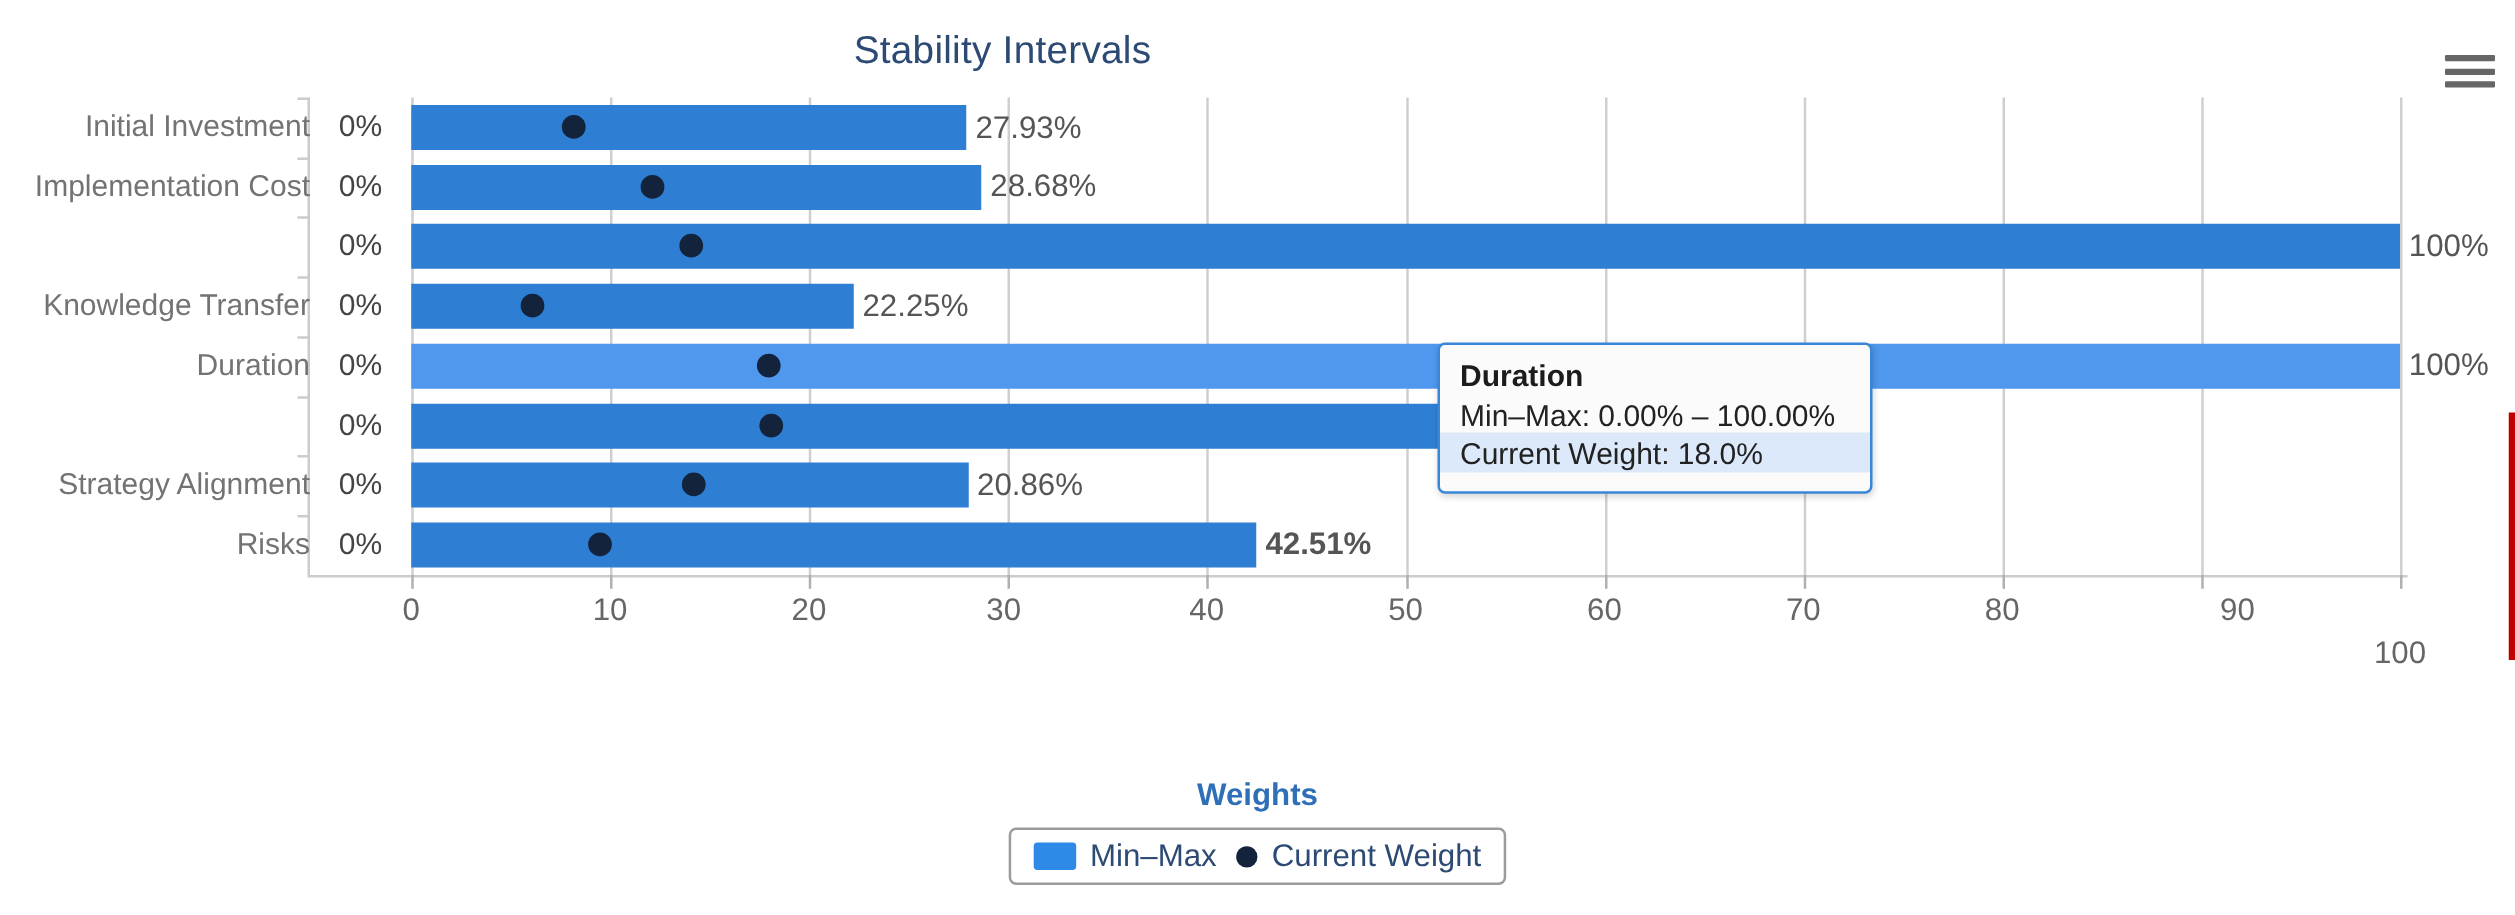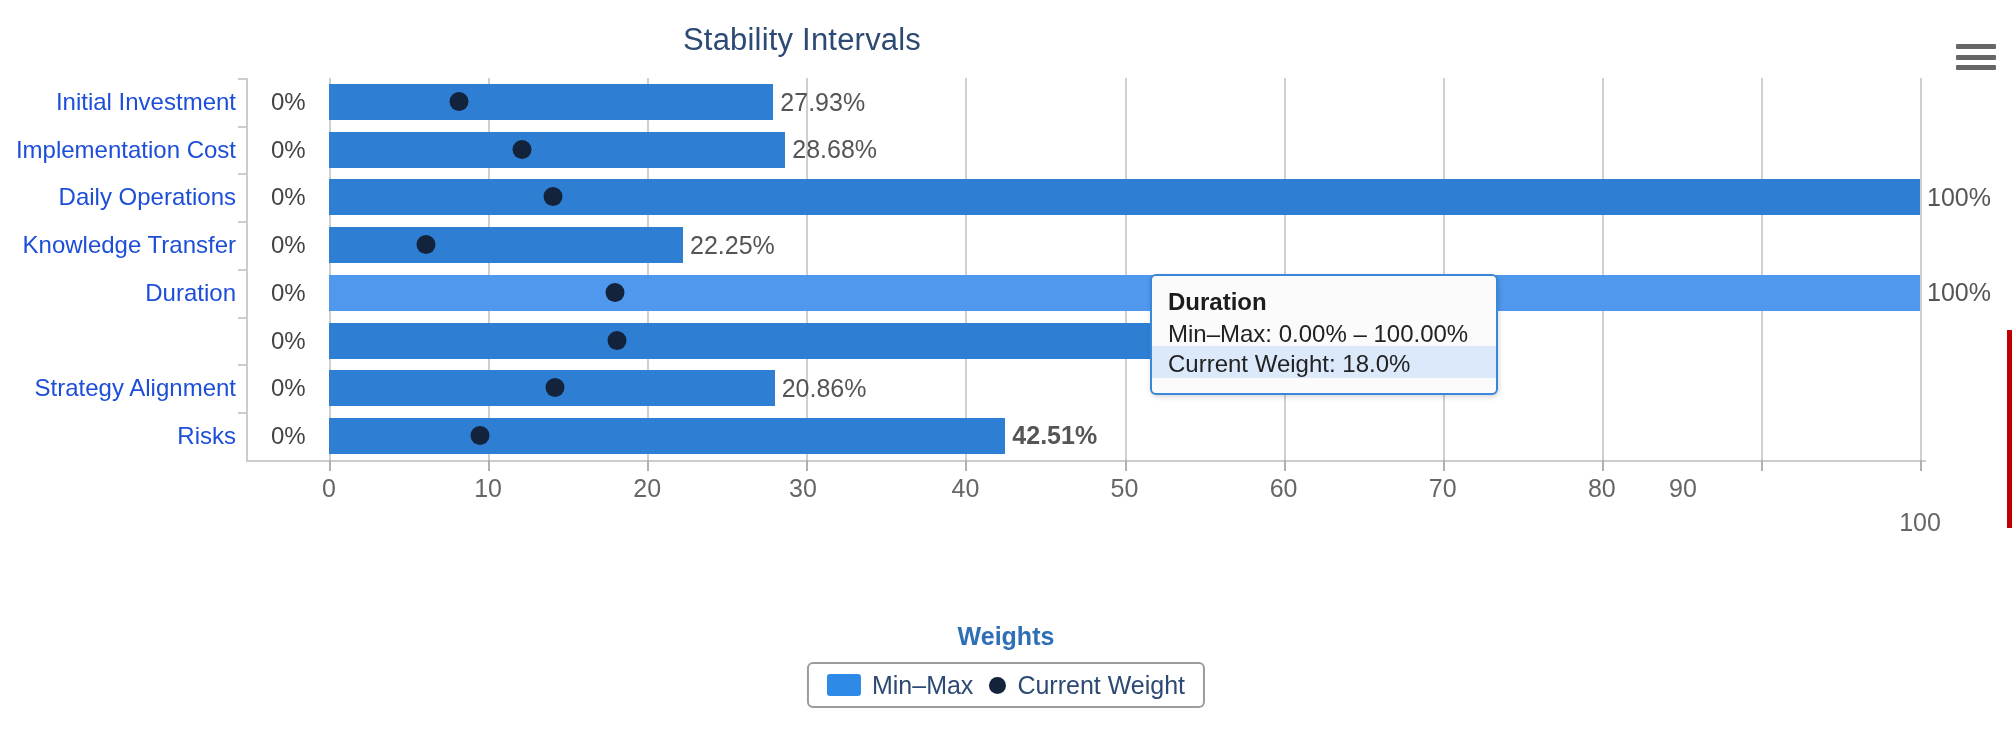--- a/index.html
+++ b/index.html
@@ -88,24 +88,24 @@
     white-space: nowrap;
   }
 
   
   .row {
     position: absolute;
     left: 0; width: 2012px; height: 48px;
   }
   .cat-label {
     position: absolute;
-    left: 0; top: 0;
+    left: 12px; top: 0;
     width: 236px; height: 48px;
     display: flex; align-items: center; justify-content: flex-end;
-    font-size: 24px; color: #1d4ed8;
+    font-size: 24px; color: #737373;
     white-space: nowrap;
   }
   .min-label {
     position: absolute;
     top: 0; height: 48px;
     display: flex; align-items: center;
     font-size: 24px; color: #444444;
     white-space: nowrap;
   }
   .bar {
@@ -244,41 +244,40 @@
         <div class="xtick-label" style="left: 965.4px;">40</div>
         <div class="axis-x-tick" style="left: 1124.5px;"></div>
         <div class="xtick-label" style="left: 1124.5px;">50</div>
         <div class="axis-x-tick" style="left: 1283.6px;"></div>
         <div class="xtick-label" style="left: 1283.6px;">60</div>
         <div class="axis-x-tick" style="left: 1442.7px;"></div>
         <div class="xtick-label" style="left: 1442.7px;">70</div>
         <div class="axis-x-tick" style="left: 1601.8px;"></div>
         <div class="xtick-label" style="left: 1601.8px;">80</div>
         <div class="axis-x-tick" style="left: 1760.9px;"></div>
-        <div class="xtick-label" style="left: 1683px;">90</div>
+        <div class="xtick-label" style="left: 1790px;">90</div>
         <div class="axis-x-tick" style="left: 1920px;"></div>
         <div class="xtick-label" style="left: 1920px; margin-top: 34px;">100</div>
       </div>
     <div id="rows-layer">
         <div class="row" style="top: 0px;">
           <div class="cat-label">Initial Investment</div>
           <div class="min-label" style="left: 271px;">0%</div>
           <div class="bar" style="left: 329px; width: 444.366px;"></div>
           <div class="max-label" style="left: 780.366px;">27.93%</div>
           <div class="dot" style="left: 459.462px;"></div>
         </div>
         <div class="row" style="top: 47.7px;">
           <div class="cat-label">Implementation Cost</div>
           <div class="min-label" style="left: 271px;">0%</div>
           <div class="bar" style="left: 329px; width: 456.299px;"></div>
           <div class="max-label" style="left: 792.299px;">28.68%</div>
           <div class="dot" style="left: 521.511px;"></div>
         </div>
         <div class="row" style="top: 95.4px;">
-          <div class="cat-label">Daily Operations</div>
           <div class="min-label" style="left: 271px;">0%</div>
           <div class="bar" style="left: 329px; width: 1591px;"></div>
           <div class="max-label" style="left: 1927px;">100%</div>
           <div class="dot" style="left: 553.331px;"></div>
         </div>
         <div class="row" style="top: 143.1px;">
           <div class="cat-label">Knowledge Transfer</div>
           <div class="min-label" style="left: 271px;">0%</div>
           <div class="bar" style="left: 329px; width: 353.997px;"></div>
           <div class="max-label" style="left: 689.997px;">22.25%</div>

